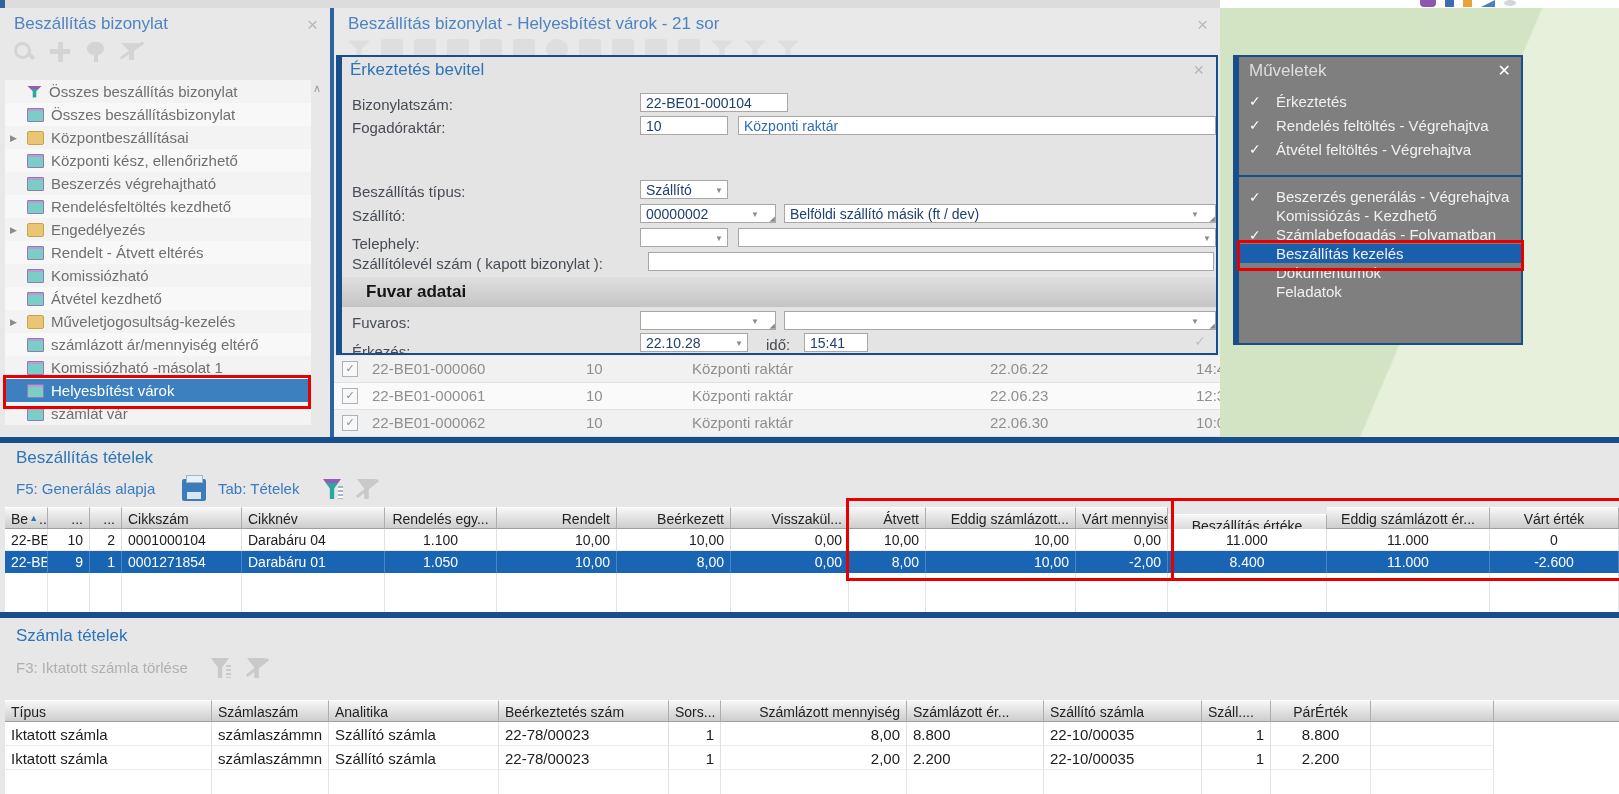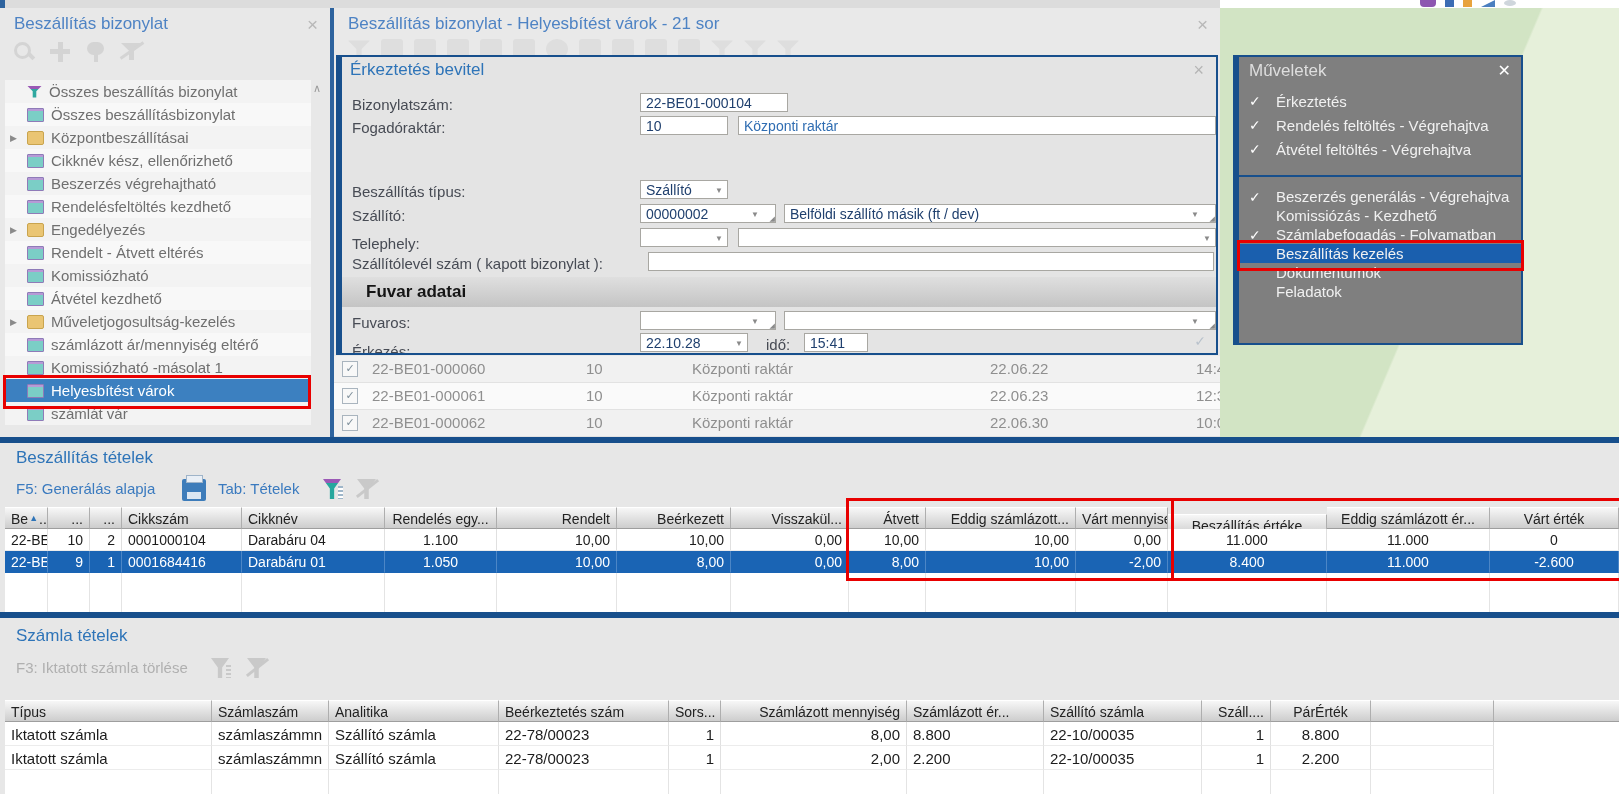--- a/index.html
+++ b/index.html
@@ -166,21 +166,21 @@
         <span class="tlb">Összes beszállításbizonylat</span>
       </div>
       <div class="trow">
         <span class="arr">▶</span>
         <span class="tic folder"></span>
         <span class="tlb">Központbeszállításai</span>
       </div>
       <div class="trow">
         <span class="arr"></span>
         <span class="tic monitor"></span>
-        <span class="tlb">Cikknév kész, ellenőrizhető</span>
+        <span class="tlb">Központi kész, ellenőrizhető</span>
       </div>
       <div class="trow">
         <span class="arr"></span>
         <span class="tic monitor"></span>
         <span class="tlb">Beszerzés végrehajtható</span>
       </div>
       <div class="trow">
         <span class="arr"></span>
         <span class="tic monitor"></span>
         <span class="tlb">Rendelésfeltöltés kezdhető</span>
@@ -429,21 +429,21 @@
         <div class="dcell" style="width: 150px; text-align: right;">10,00</div>
         <div class="dcell" style="width: 92px; text-align: right;">0,00</div>
         <div class="dcell" style="width: 159px; text-align: center;">11.000</div>
         <div class="dcell" style="width: 163px; text-align: center;">11.000</div>
         <div class="dcell" style="width: 129px; text-align: center;">0</div>
       </div>
       <div class="drow sel">
         <div class="dcell" style="width: 43px; text-align: left;">22-BE</div>
         <div class="dcell" style="width: 42px; text-align: right;">9</div>
         <div class="dcell" style="width: 32px; text-align: right;">1</div>
-        <div class="dcell" style="width: 120px; text-align: left;">0001684416</div>
+        <div class="dcell" style="width: 120px; text-align: left;">0001271854</div>
         <div class="dcell" style="width: 143px; text-align: left;">Darabáru 01</div>
         <div class="dcell" style="width: 112px; text-align: center;">1.050</div>
         <div class="dcell" style="width: 120px; text-align: right;">10,00</div>
         <div class="dcell" style="width: 114px; text-align: right;">8,00</div>
         <div class="dcell" style="width: 118px; text-align: right;">0,00</div>
         <div class="dcell" style="width: 77px; text-align: right;">8,00</div>
         <div class="dcell" style="width: 150px; text-align: right;">10,00</div>
         <div class="dcell" style="width: 92px; text-align: right;">-2,00</div>
         <div class="dcell" style="width: 159px; text-align: center;">8.400</div>
         <div class="dcell" style="width: 163px; text-align: center;">11.000</div>
@@ -493,21 +493,21 @@
   <span class="tool filter-clear-icon" style="left:246px;top:39px"></span>
   <div id="invoice-head" class="thead">
       <div class="hcell" style="width: 207px; text-align: left;"><span>Típus</span></div>
       <div class="hcell" style="width: 117px; text-align: left;"><span>Számlaszám</span></div>
       <div class="hcell" style="width: 170px; text-align: left;"><span>Analitika</span></div>
       <div class="hcell" style="width: 170px; text-align: left;"><span>Beérkeztetés szám</span></div>
       <div class="hcell" style="width: 52px; text-align: right;"><span>Sors...</span></div>
       <div class="hcell" style="width: 186px; text-align: right;"><span>Számlázott mennyiség</span></div>
       <div class="hcell" style="width: 137px; text-align: left;"><span>Számlázott ér...</span></div>
       <div class="hcell" style="width: 158px; text-align: left;"><span>Szállító számla</span></div>
-      <div class="hcell" style="width: 69px; text-align: right;"><span>Száll....</span></div>
+      <div class="hcell" style="width: 69px; "><span>Száll....</span></div>
       <div class="hcell" style="width: 100px; text-align: center;"><span>PárÉrték</span></div>
       <div class="hcell" style="width: 123px; text-align: left;"><span></span></div>
       <div class="hcell filler"></div>
     </div>
   <div id="invoice-body" class="tbody">
       <div class="drow">
         <div class="dcell" style="width: 207px; text-align: left;">Iktatott számla</div>
         <div class="dcell" style="width: 117px; text-align: left;">számlaszámmn</div>
         <div class="dcell" style="width: 170px; text-align: left;">Szállító számla</div>
         <div class="dcell" style="width: 170px; text-align: left;">22-78/00023</div>

